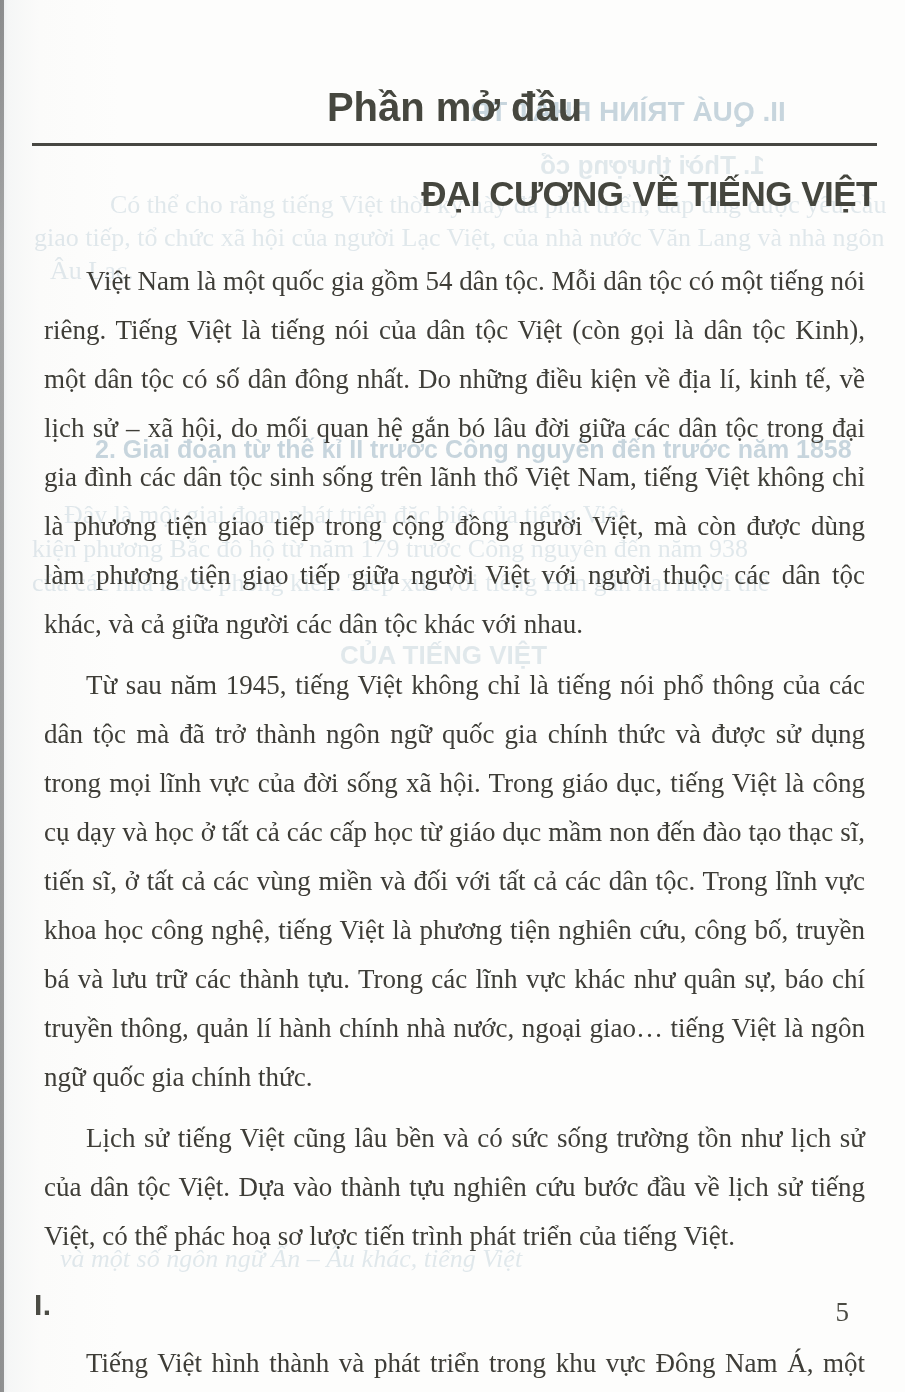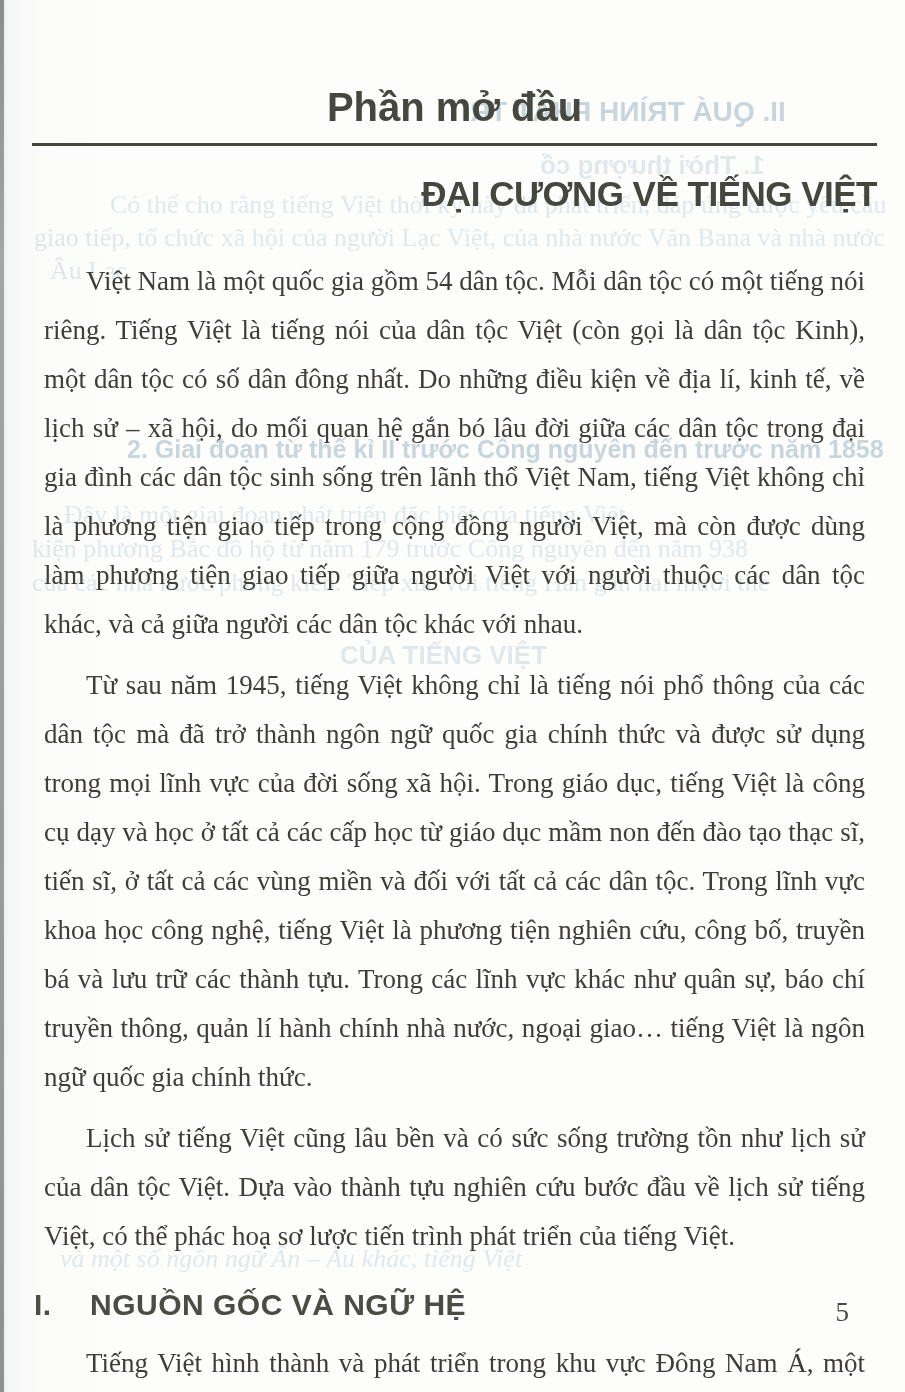--- a/index.html
+++ b/index.html
@@ -97,23 +97,23 @@
 <body>
 
 <div class="page">
 
   <div class="scan-edge"></div>
 
   <div>
     <div class="ghost sans bold strong mirrored" style="top:96px;left:470px;font-size:28px;">II. QUÁ TRÌNH PHÁT TR</div>
     <div class="ghost sans bold mirrored" style="top:150px;left:540px;">1. Thời thượng cổ</div>
     <div class="ghost" style="top:190px;left:110px;">Có thể cho rằng tiếng Việt thời kỳ này đã phát triển, đáp ứng được yêu cầu</div>
-    <div class="ghost" style="top:223px;left:34px;">giao tiếp, tổ chức xã hội của người Lạc Việt, của nhà nước Văn Bana và nhà nước</div>
+    <div class="ghost" style="top:223px;left:34px;">giao tiếp, tổ chức xã hội của người Lạc Việt, của nhà nước Văn Lang và nhà ngôn</div>
     <div class="ghost" style="top:256px;left:34px;margin-left:16px;">Âu Lạc.</div>
-    <div class="ghost sans bold strong" style="top:435px;left:95px;font-size:25px;margin-left:32px;">2. Giai đoạn từ thế kỉ II trước Công nguyên đến trước năm 1858</div>
+    <div class="ghost sans bold strong" style="top:435px;left:95px;font-size:25px;">2. Giai đoạn từ thế kỉ II trước Công nguyên đến trước năm 1858</div>
     <div class="ghost" style="top:500px;left:64px;text-align:center;">Đây là một giai đoạn phát triển đặc biệt của tiếng Việt</div>
     <div class="ghost" style="top:534px;left:32px;">kiện phương Bắc đô hộ từ năm 179 trước Công nguyên đến năm 938</div>
     <div class="ghost" style="top:568px;left:32px;">của các nhà nước phong kiến. Tiếp xúc với tiếng Hán gần hai mươi thế</div>
     <div class="ghost sans bold" style="top:640px;left:340px;">CỦA TIẾNG VIỆT</div>
     <div class="ghost" style="top:1244px;left:60px;font-style:italic;">và một số ngôn ngữ Ấn – Âu khác, tiếng Việt</div>
   </div>
 
   <div class="content">
 
     <h2 class="part-title">Phần mở đầu</h2>
@@ -123,21 +123,20 @@
     <h1 class="main-title">ĐẠI CƯƠNG VỀ TIẾNG VIỆT</h1>
 
     <div class="body-text">
       <p class="first">Việt Nam là một quốc gia gồm 54 dân tộc. Mỗi dân tộc có một tiếng nói riêng. Tiếng Việt là tiếng nói của dân tộc Việt (còn gọi là dân tộc Kinh), một dân tộc có số dân đông nhất. Do những điều kiện về địa lí, kinh tế, về lịch sử – xã hội, do mối quan hệ gắn bó lâu đời giữa các dân tộc trong đại gia đình các dân tộc sinh sống trên lãnh thổ Việt Nam, tiếng Việt không chỉ là phương tiện giao tiếp trong cộng đồng người Việt, mà còn được dùng làm phương tiện giao tiếp giữa người Việt với người thuộc các dân tộc khác, và cả giữa người các dân tộc khác với nhau.</p>
       <p>Từ sau năm 1945, tiếng Việt không chỉ là tiếng nói phổ thông của các dân tộc mà đã trở thành ngôn ngữ quốc gia chính thức và được sử dụng trong mọi lĩnh vực của đời sống xã hội. Trong giáo dục, tiếng Việt là công cụ dạy và học ở tất cả các cấp học từ giáo dục mầm non đến đào tạo thạc sĩ, tiến sĩ, ở tất cả các vùng miền và đối với tất cả các dân tộc. Trong lĩnh vực khoa học công nghệ, tiếng Việt là phương tiện nghiên cứu, công bố, truyền bá và lưu trữ các thành tựu. Trong các lĩnh vực khác như quân sự, báo chí truyền thông, quản lí hành chính nhà nước, ngoại giao… tiếng Việt là ngôn ngữ quốc gia chính thức.</p>
       <p>Lịch sử tiếng Việt cũng lâu bền và có sức sống trường tồn như lịch sử của dân tộc Việt. Dựa vào thành tựu nghiên cứu bước đầu về lịch sử tiếng Việt, có thể phác hoạ sơ lược tiến trình phát triển của tiếng Việt.</p>
     </div>
 
     <div class="section-heading">
       <span class="num">I.</span>
-      <span>NGUỒN GỐC VÀ NGỮ HỆ</span>
     </div>
 
     <div class="body-text">
       <p>Tiếng Việt hình thành và phát triển trong khu vực Đông Nam Á, một khu vực mà từ thời thượng cổ đã là cái nôi văn minh nhân loại. Có thể tìm thấy nhiều nét tương đồng về ngữ âm, từ vựng và ngữ pháp giữa tiếng Việt với các ngôn ngữ ở khu vực này như tiếng Mường, tiếng Bana, tiếng Khmer, tiếng Mnông… Việc xác định nguồn gốc của tiếng Việt còn tồn tại nhiều ý kiến khác nhau, nhưng phần lớn các nhà nghiên cứu đều cho rằng tiếng Việt thuộc họ Nam Á, dòng Môn – Khmer, nhánh Việt – Chứt, tiểu nhánh Việt – Mường. Ngoài ra, tiếng Việt cũng có mối quan hệ thân thiết với các tiếng thuộc họ ngôn ngữ khác ở Đông Dương như tiếng Thái, tiếng Lào, tiếng Tày – Nùng…</p>
     </div>
 
   </div>
 
   <div class="page-number">5</div>
 

